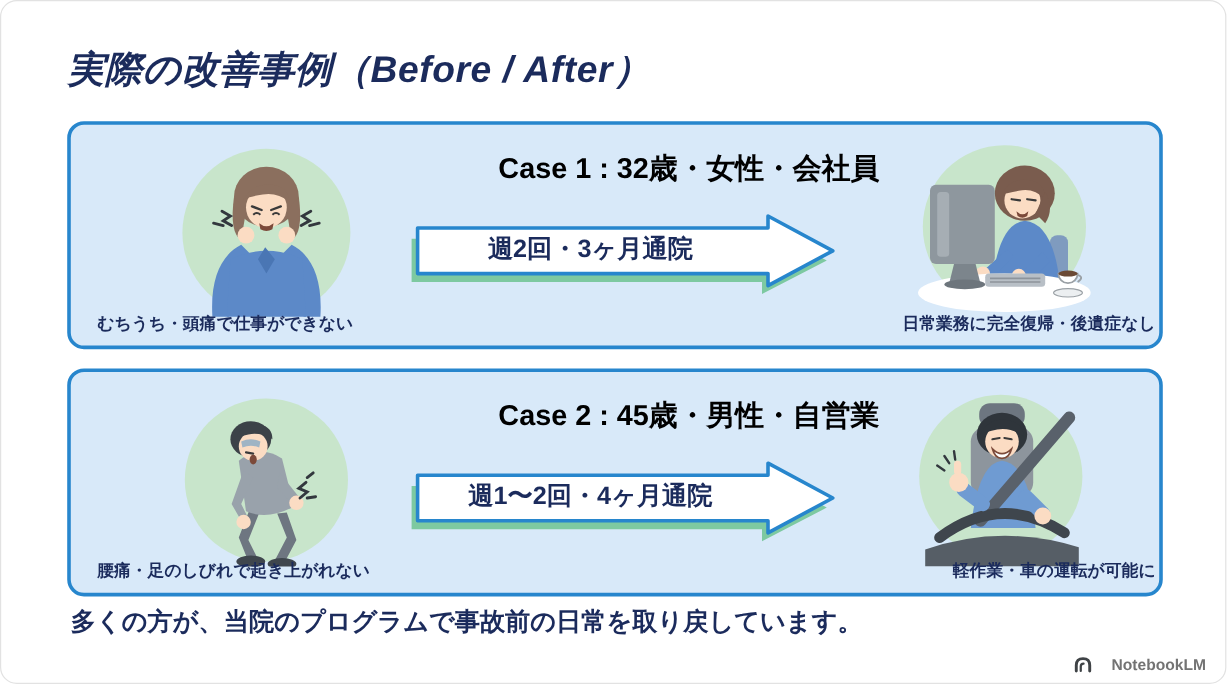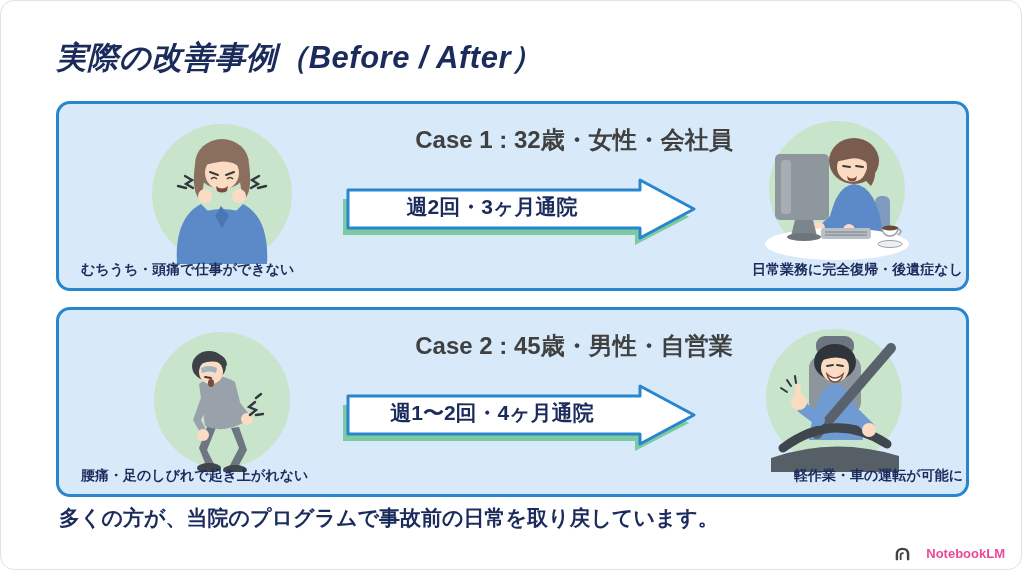--- a/index.html
+++ b/index.html
@@ -4,31 +4,31 @@
 <style>
   html,body{margin:0;padding:0;background:#fff;}
   body{width:1024px;height:572px;font-family:"Liberation Sans","DejaVu Sans",sans-serif;}
   .frame{position:relative;width:1022px;height:570px;background:#ffffff;border:1px solid #e2e2e2;
          border-radius:14px;overflow:hidden;box-sizing:border-box;}
   .title{position:absolute;left:55px;top:36px;font-size:31px;font-weight:bold;color:#1b2b5c;letter-spacing:.5px;font-style:italic;}
   .case-box{position:absolute;left:55px;width:913px;height:190px;background:#d8e9f9;
             border:3px solid #2786cd;border-radius:14px;box-sizing:border-box;}
   .case-box.c1{top:100px;} .case-box.c2{top:306px;}
   .case-heading{position:absolute;left:235px;width:560px;top:20px;text-align:center;
-                font-size:24px;font-weight:bold;color:#404040;}
+                font-size:24px;font-weight:bold;color:#000000;}
   .illo{position:absolute;width:150px;height:150px;top:12px;}
   .illo.before{left:88px;} .illo.after{left:700px;}
   .arrow-wrap{position:absolute;left:283px;top:72px;width:362px;height:70px;}
   .arrow-label{position:absolute;left:0;top:17px;width:300px;text-align:center;
                font-size:21px;font-weight:bold;color:#1b2b5c;}
   .caption{position:absolute;bottom:9px;font-size:14px;font-weight:bold;color:#1b2b5c;}
   .caption.before{left:22px;} .caption.after{right:3px;}
   .summary{position:absolute;left:58px;top:503px;font-size:21px;font-weight:bold;color:#1b2b5c;text-align:right;}
   .brand{position:absolute;right:16px;bottom:8px;display:flex;align-items:center;gap:16px;
-         color:#ec4899;font-size:13px;font-weight:bold;}
+         color:#737373;font-size:13px;font-weight:bold;}
   svg{display:block;}
 </style>
 </head>
 <body>
 
 <div class="frame">
 
   <div class="title">実際の改善事例（Before / After）</div>
 
   <div class="case-box c1">

